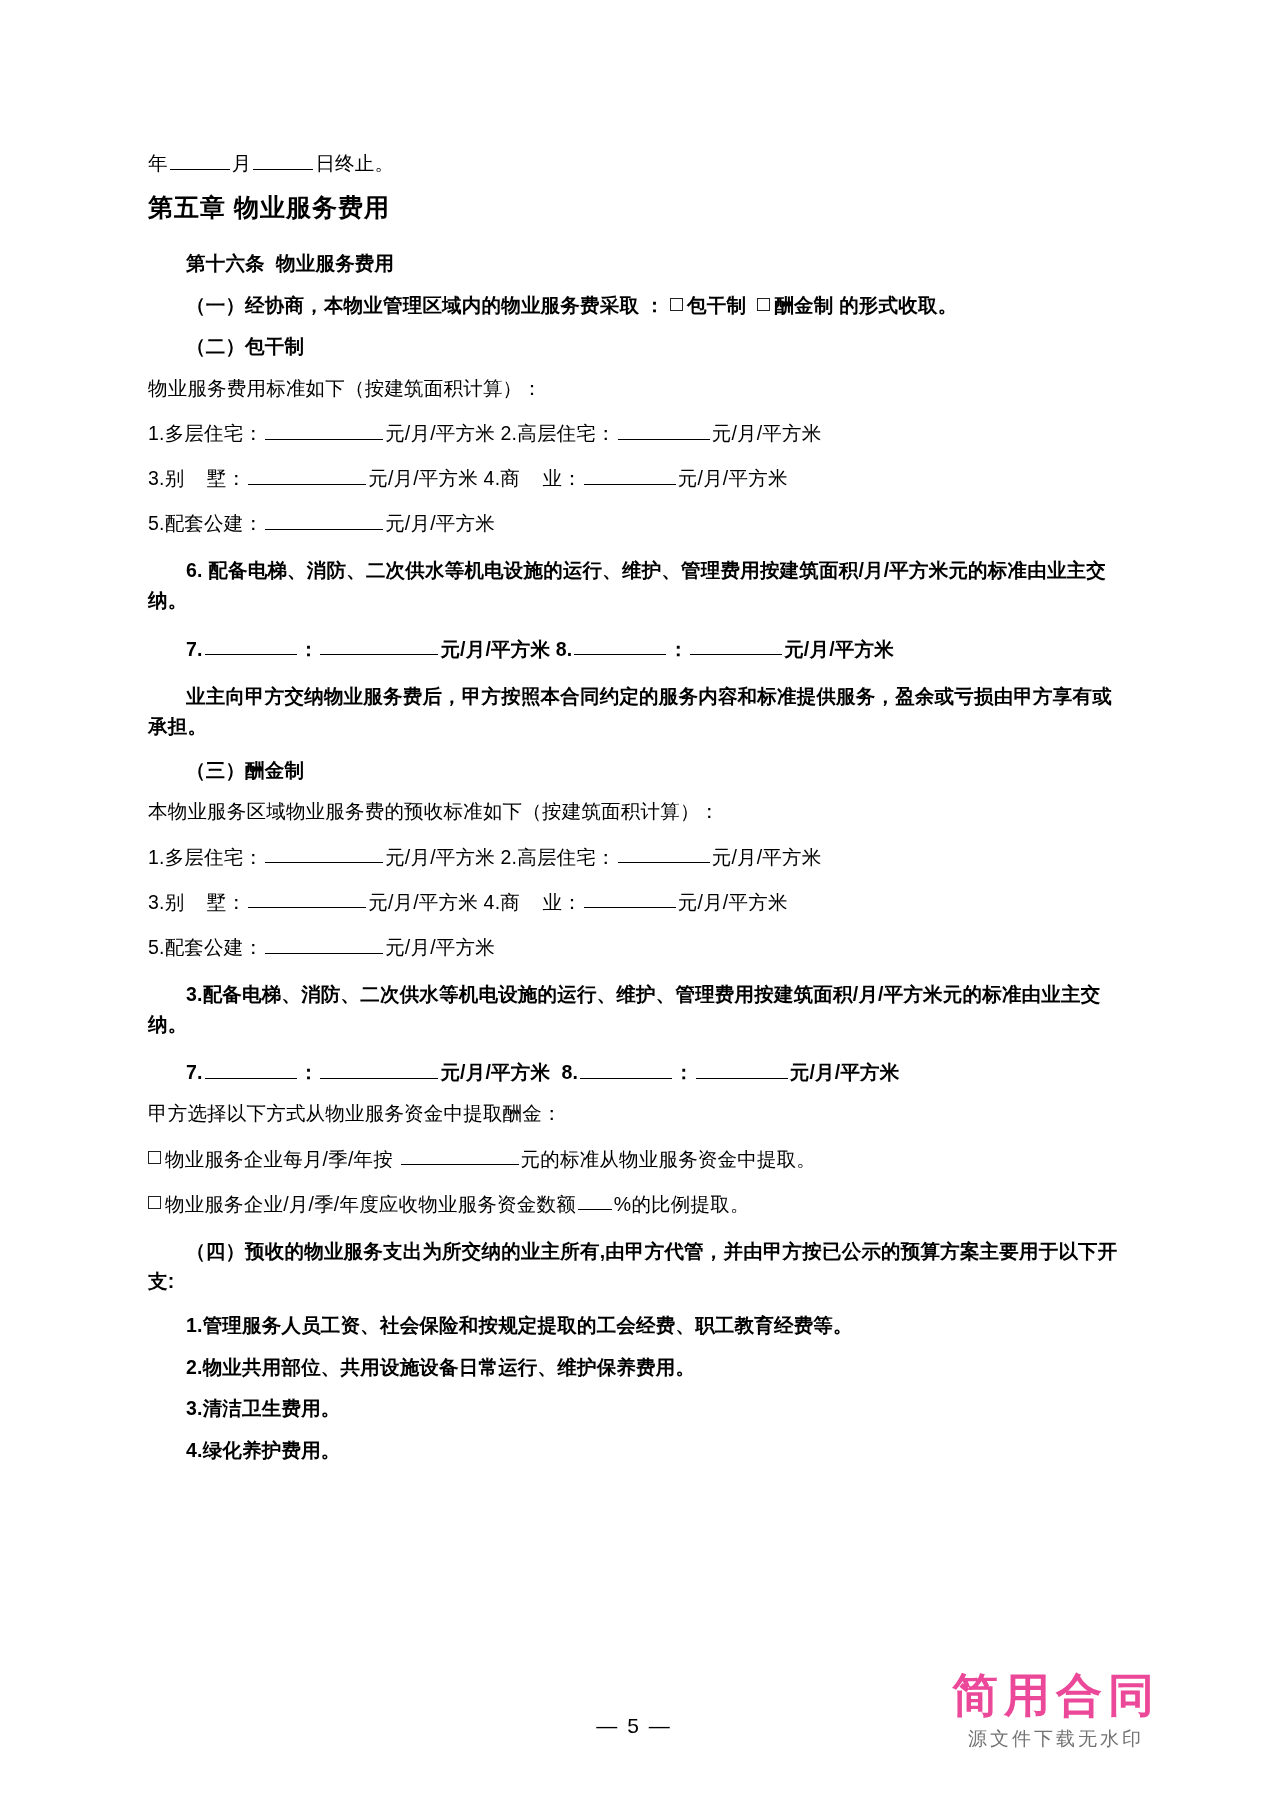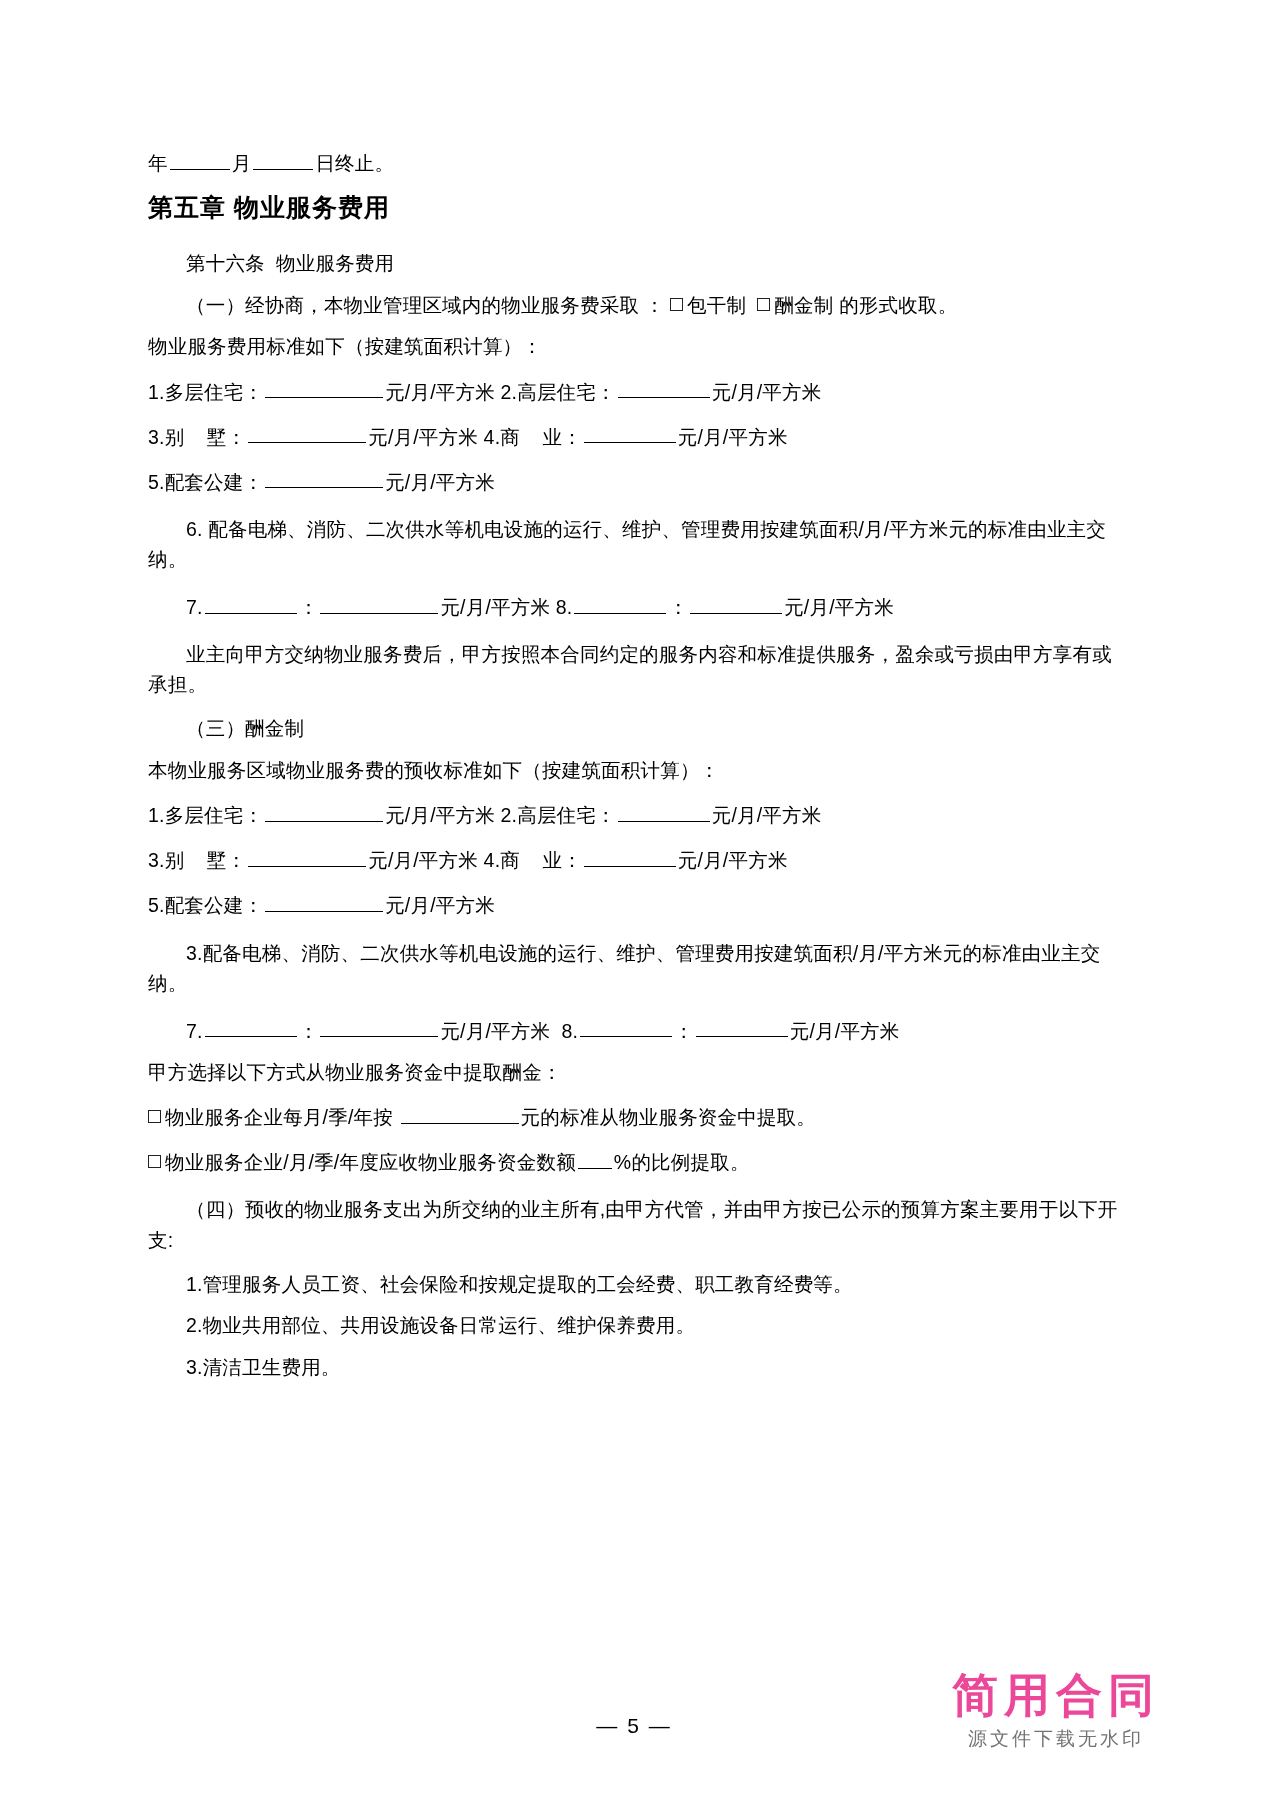--- a/index.html
+++ b/index.html
@@ -29,21 +29,21 @@
     white-space: pre-wrap;
     letter-spacing: 0.2px;
   }
   .chapter-title {
     text-align: left;
     font-size: 25px;
     font-weight: bold;
     margin: 18px 0 30px 0;
     letter-spacing: 1px;
   }
-  .indent1 { text-indent: 38px; }
+  .indent1 { text-indent: 38px; font-weight: bold; }
   .first-line {
     margin-bottom: 12px;
   }
   .blank {
     display: inline-block;
     border-bottom: 1.6px solid #000;
     vertical-align: baseline;
     height: 0.95em;
     margin: 0 2px;
   }
@@ -98,20 +98,21 @@
 <div class="page">
 
   <div class="line first-line"><span>年</span><span class="blank b-md"></span><span>月</span><span class="blank b-md"></span><span>日终止。</span></div>
 
   <div class="chapter-title">第五章 物业服务费用</div>
 
   <div class="line indent1">第十六条  物业服务费用</div>
 
   <div class="line indent1"><span>（一）经协商，本物业管理区域内的物业服务费采取 ：</span> <span class="chk"></span><span>包干制</span>&nbsp; <span class="chk"></span><span>酬金制</span> <span>的形式收取。</span></div>
 
+  <div class="line indent1">（二）包干制</div>
 
   <div class="line">物业服务费用标准如下（按建筑面积计算）：</div>
 
   <div class="line"><span>1.多层住宅：</span><span class="blank b-xl"></span><span>元/月/平方米</span> <span>2.高层住宅：</span><span class="blank b-lg"></span><span>元/月/平方米</span></div>
 
   <div class="line"><span>3.别    墅：</span><span class="blank b-xl"></span><span>元/月/平方米</span> <span>4.商    业：</span><span class="blank b-lg"></span><span>元/月/平方米</span></div>
 
   <div class="line"><span>5.配套公建：</span><span class="blank b-xl"></span><span>元/月/平方米</span></div>
 
   <div class="line two-line indent1">6. 配备电梯、消防、二次供水等机电设施的运行、维护、管理费用按建筑面积/月/平方米元的标准由业主交纳。</div>
@@ -138,20 +139,21 @@
 
   <div class="line"><span class="chk"></span><span>物业服务企业每月/季/年按</span> <span class="blank b-xl"></span><span>元的标准从物业服务资金中提取。</span></div>
 
   <div class="line"><span class="chk"></span><span>物业服务企业/月/季/年度应收物业服务资金数额</span><span class="blank b-sm"></span><span>%的比例提取。</span></div>
 
   <div class="line two-line indent1">（四）预收的物业服务支出为所交纳的业主所有,由甲方代管，并由甲方按已公示的预算方案主要用于以下开支:</div>
 
   <div class="line indent1">1.管理服务人员工资、社会保险和按规定提取的工会经费、职工教育经费等。</div>
   <div class="line indent1">2.物业共用部位、共用设施设备日常运行、维护保养费用。</div>
   <div class="line indent1">3.清洁卫生费用。</div>
+  <div class="line indent1">4.绿化养护费用。</div>
 
   <div class="watermark">
     <div class="wm-main">简用合同</div>
     <div class="wm-sub">源文件下载无水印</div>
   </div>
 
   <div class="footer">— 5 —</div>
 
 </div>
 

